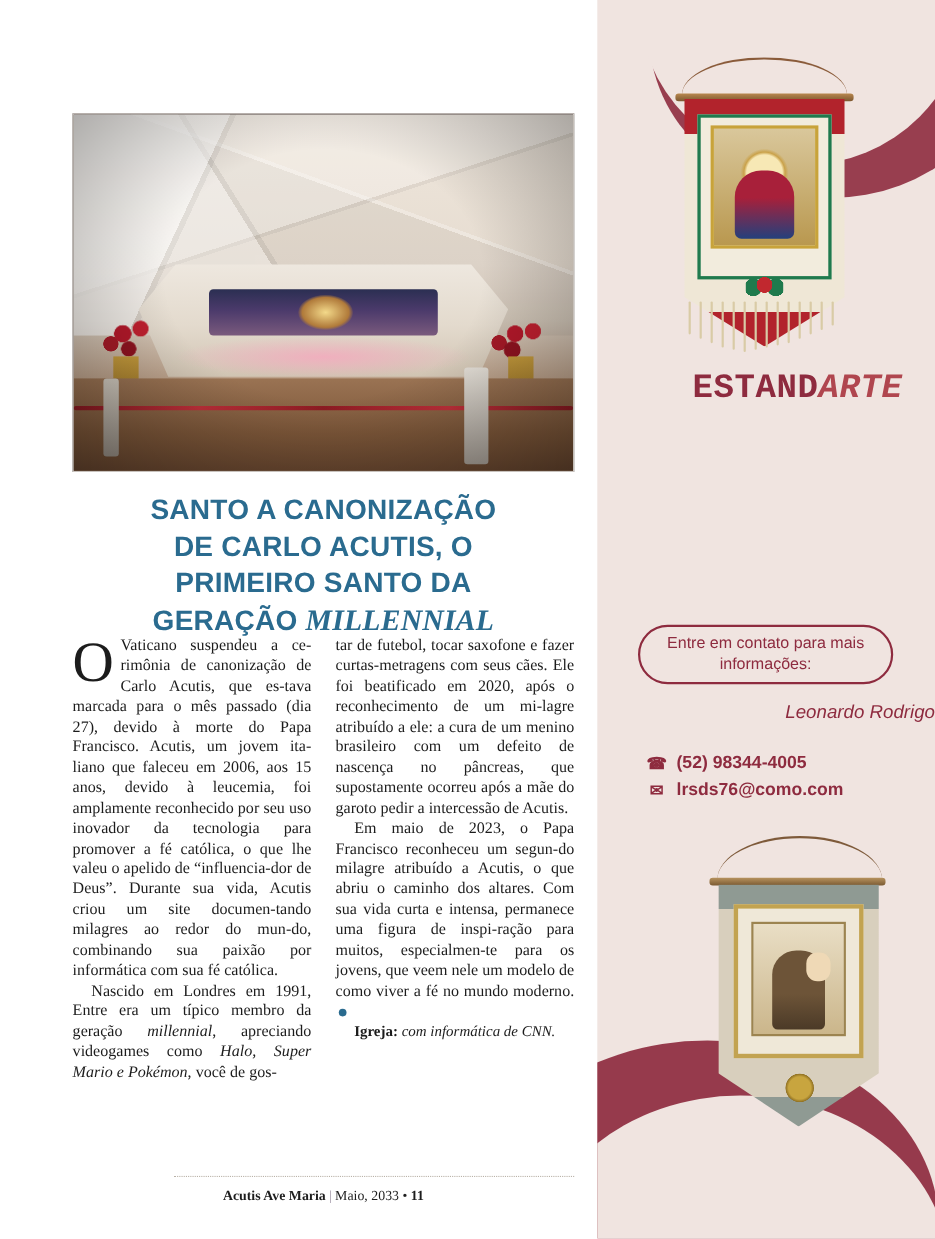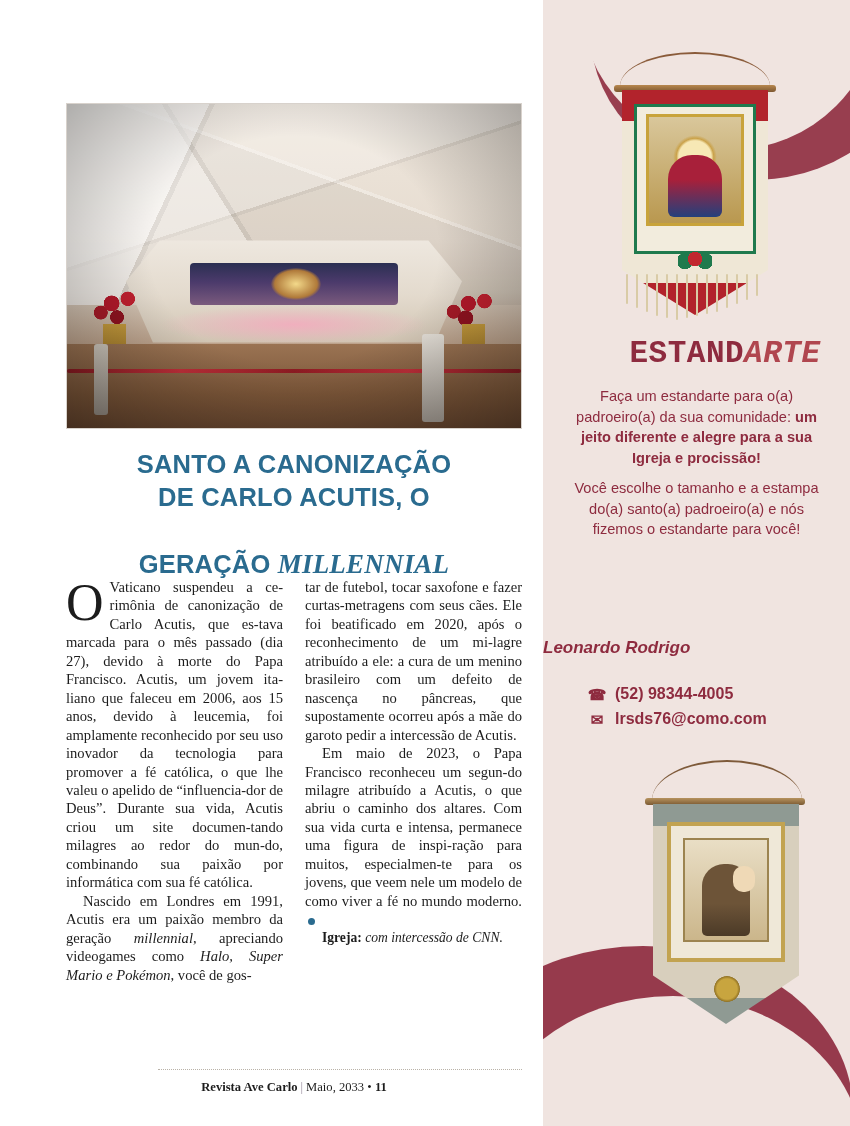--- a/index.html
+++ b/index.html
@@ -315,23 +315,23 @@
     display: flex; align-items: center; justify-content: center;
     text-align: center;
     font-family: "Liberation Sans", sans-serif;
     color: #8e2b3f;
     font-size: 14.6px;
     line-height: 1.3;
     padding: 0 14px;
   }
   .ad-name {
     position: absolute; left: 0; top: 638px; width: 307px;
-    text-align: left;
+    text-align: right;
     font-family: "Liberation Sans", sans-serif;
-    font-weight: bold;
+    font-weight: normal;
     font-style: italic;
     font-size: 17px;
     color: #8e2b3f;
   }
   .ad-contact {
     position: absolute; left: 44px; top: 682px; width: 230px;
     font-family: "Liberation Sans", sans-serif;
     font-weight: bold;
     color: #8e2b3f;
     font-size: 16px;
@@ -408,40 +408,40 @@
       <div class="floor"></div>
       <div class="rope"></div>
       <div class="post-l"></div>
       <div class="post-r"></div>
       <div class="vignette"></div>
     </div>
 
     <h1 class="headline">
       <span>SANTO A CANONIZAÇÃO</span><br>
       <span>DE CARLO ACUTIS, O</span><br>
-      <br>
+      <span>PRIMEIRO SANTO DA</span><br>
       <span>GERAÇÃO </span><span class="ital">MILLENNIAL</span>
     </h1>
 
     <div class="cols">
       <div class="col">
         <p class="first"><span class="dropcap">O</span><span>Vaticano suspendeu a ce-rimônia de canonização de Carlo Acutis, que es-tava marcada para o mês passado (dia 27), devido à morte do Papa Francisco. Acutis, um jovem ita-liano que faleceu em 2006, aos 15 anos, devido à leucemia, foi amplamente reconhecido por seu uso inovador da tecnologia para promover a fé católica, o que lhe valeu o apelido de “influencia-dor de Deus”. Durante sua vida, Acutis criou um site documen-tando milagres ao redor do mun-do, combinando sua paixão por informática com sua fé católica.</span></p>
-        <p><span>Nascido em Londres em 1991, Acutis era um paixão membro da geração </span><em>millennial</em><span>, apreciando videogames como </span><em>Halo, Super Mario e Pokémon</em><span>, você de gos-</span></p>
+        <p><span>Nascido em Londres em 1991, Entre era um típico membro da geração </span><em>millennial</em><span>, apreciando videogames como </span><em>Halo, Super Mario e Pokémon</em><span>, você de gos-</span></p>
       </div>
       <div class="col">
         <p class="first">tar de futebol, tocar saxofone e fazer curtas-metragens com seus cães. Ele foi beatificado em 2020, após o reconhecimento de um mi-lagre atribuído a ele: a cura de um menino brasileiro com um defeito de nascença no pâncreas, que supostamente ocorreu após a mãe do garoto pedir a intercessão de Acutis.</p>
         <p><span>Em maio de 2023, o Papa Francisco reconheceu um segun-do milagre atribuído a Acutis, o que abriu o caminho dos altares. Com sua vida curta e intensa, permanece uma figura de inspi-ração para muitos, especialmen-te para os jovens, que veem nele um modelo de como viver a fé no mundo moderno.</span><span class="endmark"></span></p>
-        <p class="source"><b>Igreja:</b><i> com intercessão de CNN.</i></p>
+        <p class="source"><b>Igreja:</b><i> com informática de CNN.</i></p>
       </div>
     </div>
 
     <div class="rule"></div>
 
     <div class="footer">
-      <b>Revista Ave Carlo</b><span class="sep">|</span><span>Maio, 2033</span> <span>•</span> <span class="pg">11</span>
+      <b>Acutis Ave Maria</b><span class="sep">|</span><span>Maio, 2033</span> <span>•</span> <span class="pg">11</span>
     </div>
   </div>
 
   <aside class="ad">
     <div class="swoosh-top"></div>
     <div class="swoosh-top2"></div>
     <div class="swoosh-bottom"></div>
     <div class="swoosh-bottom2"></div>
 
     <div class="banner1">
@@ -469,26 +469,23 @@
           <i style="left:114px;height:30px"></i>
         <i style="left:124px;height:26px"></i>
           <i style="left:134px;height:22px"></i>
       </div>
     </div>
 
     <div class="ad-title">
       <span>ESTAND</span><span class="arte">ARTE</span>
     </div>
 
-    <p class="ad-p ad-p1">
-      <span>Faça um estandarte para o(a) padroeiro(a) da sua comunidade: </span><b>um jeito diferente e alegre para a sua Igreja e procissão!</b>
-    </p>
-
-    <p class="ad-p ad-p2">Você escolhe o tamanho e a estampa do(a) santo(a) padroeiro(a) e nós fizemos o estandarte para você!</p>
-
+
+
+    <div class="contact-pill">Entre em contato para mais informações:</div>
 
     <div class="ad-name">Leonardo Rodrigo</div>
 
     <div class="ad-contact">
       <div class="row">
         <span class="gl">☎</span>
         <span>(52) 98344-4005</span>
       </div>
       <div class="row">
         <span class="gl">✉</span>

